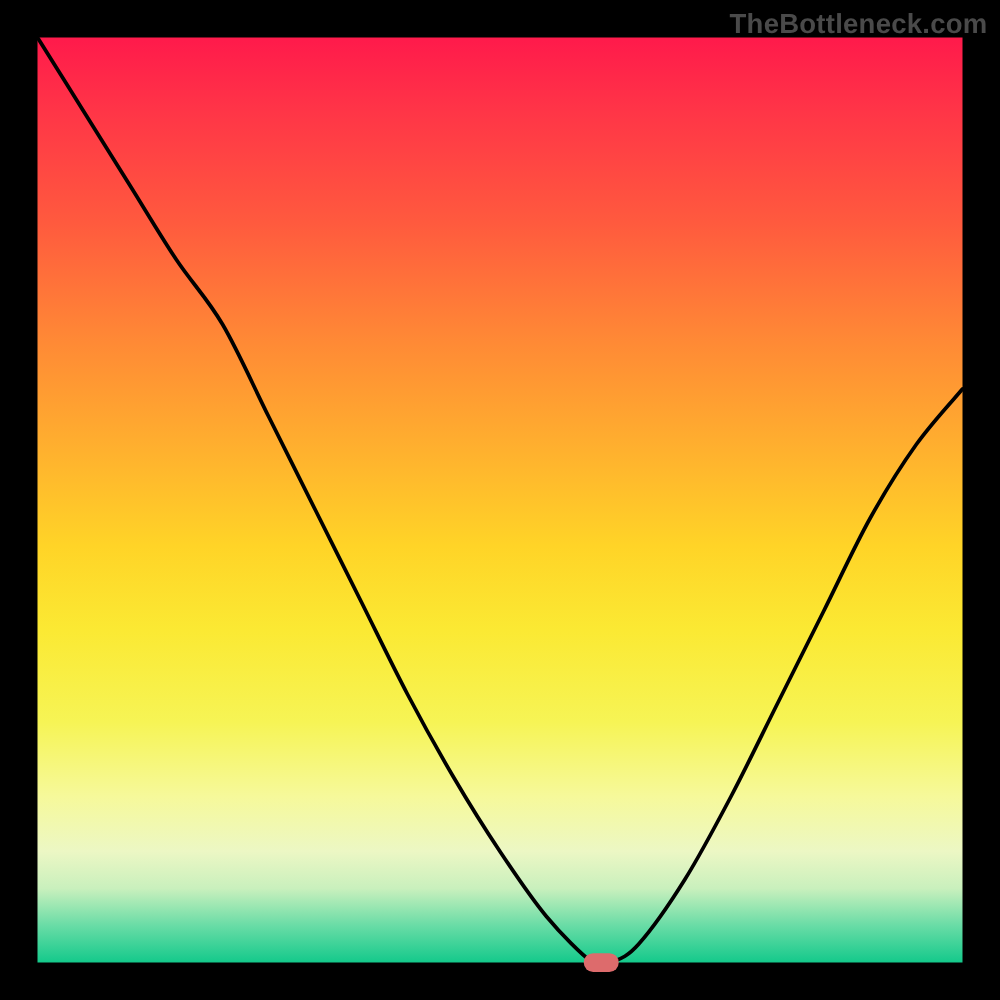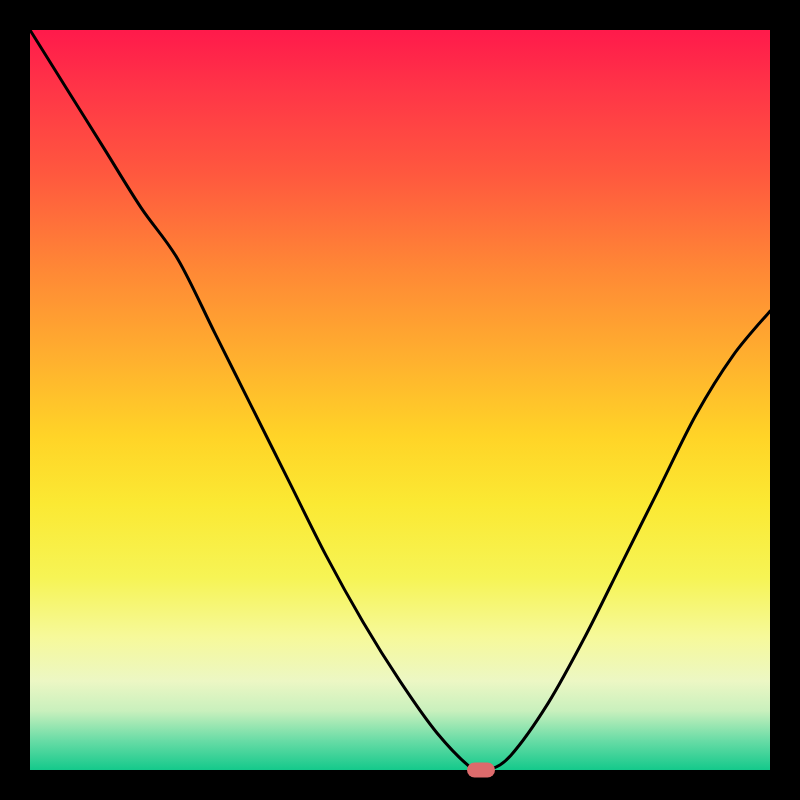--- a/index.html
+++ b/index.html
@@ -63,20 +63,21 @@
     height: 15px;
     border-radius: 8px;
     background: #dd6b6c;
     transform: translate(-50%, -50%);
   }
 </style>
 </head>
 <body>
 
 <div class="frame">
+  <div class="watermark">TheBottleneck.com</div>
 
   <div class="plot-area">
     <svg class="curve" viewBox="0 0 740 740" preserveAspectRatio="none">
       <path id="curve-path" d="M 0 0 C 6.17 9.87, 24.67 39.47, 37.00 59.20 C 49.33 78.93, 61.67 98.67, 74.00 118.40 C 86.33 138.13, 98.67 159.10, 111.00 177.60 C 123.33 196.10, 135.67 208.43, 148.00 229.40 C 160.33 250.37, 172.67 278.73, 185.00 303.40 C 197.33 328.07, 209.67 352.73, 222.00 377.40 C 234.33 402.07, 246.67 426.73, 259.00 451.40 C 271.33 476.07, 283.67 501.97, 296.00 525.40 C 308.33 548.83, 320.67 571.03, 333.00 592.00 C 345.33 612.97, 357.67 632.70, 370.00 651.20 C 382.33 669.70, 394.67 688.20, 407.00 703.00 C 419.33 717.80, 435.37 733.83, 444.00 740.00 C 452.63 746.17, 452.63 742.47, 458.80 740.00 C 464.97 737.53, 471.13 736.30, 481.00 725.20 C 490.87 714.10, 505.67 693.13, 518.00 673.40 C 530.33 653.67, 542.67 630.23, 555.00 606.80 C 567.33 583.37, 579.67 557.47, 592.00 532.80 C 604.33 508.13, 616.67 483.47, 629.00 458.80 C 641.33 434.13, 653.67 407.00, 666.00 384.80 C 678.33 362.60, 690.67 342.87, 703.00 325.60 C 715.33 308.33, 733.83 288.60, 740.00 281.20" fill="none" stroke="#000" stroke-width="3" stroke-linejoin="round" stroke-linecap="round"></path>
     </svg>
     <div class="marker" id="marker" style="left: 451.4px; top: 740px;"></div>
   </div>
 </div>
 
 </body></html>

